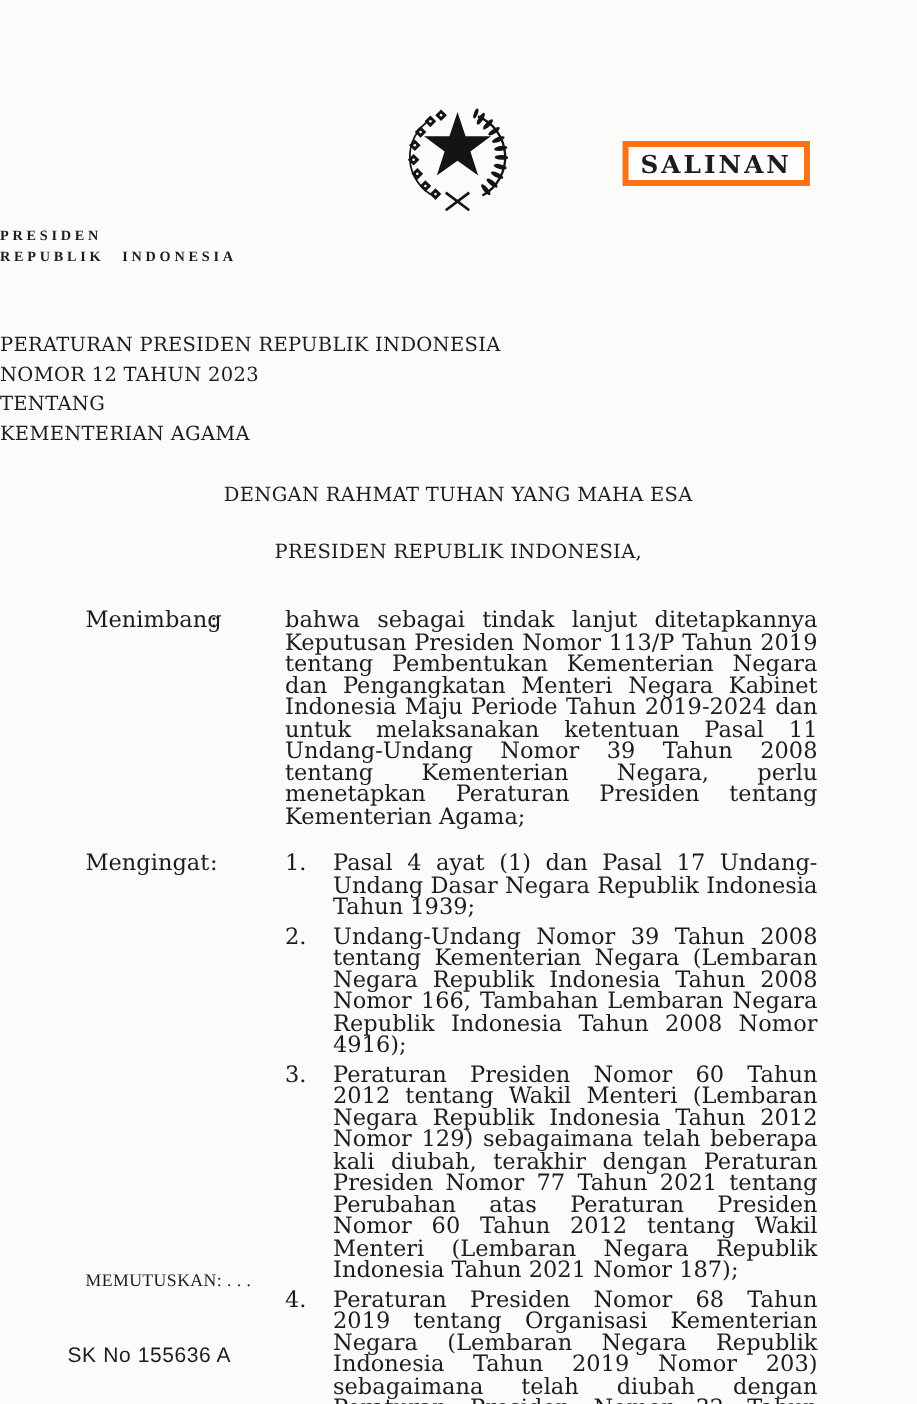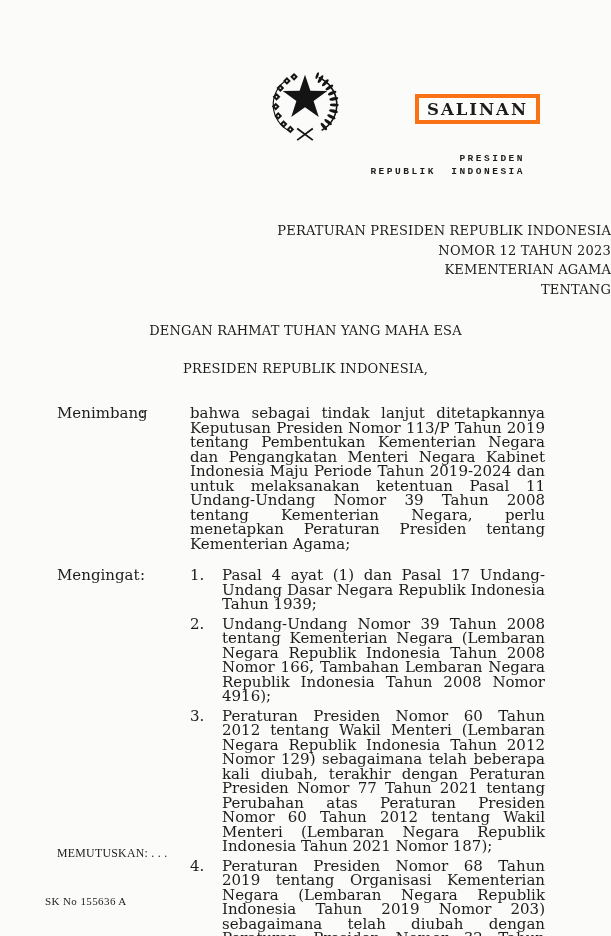--- a/index.html
+++ b/index.html
@@ -4,53 +4,53 @@
 <style>
   html,body { margin:0; padding:0; }
   .page {
     position:relative; width:611px; height:936px;
     background:#fbfbf9; color:#1c1c1c;
     font-family:"DejaVu Serif", serif;
     overflow:hidden;
   }
   
   .emblem { position:absolute; left:261px; top:58px; width:88px; height:90px; }
-  .letterhead { position:absolute; left:0; top:152px; width:525px; text-align:right;
-    font-family:Liberation Mono, monospace; font-weight:bold; }
+  .letterhead { position:absolute; left:0; top:152px; width:525px; text-align:left;
+    font-family:Liberation Serif, serif; font-weight:bold; }
   .letterhead .lh1 { font-size:9.5px; letter-spacing:2.5px; line-height:13px; }
   .letterhead .lh2 { font-size:9.5px; letter-spacing:2.5px; word-spacing:7px; line-height:14px; }
   
   .salinan-box {
     position:absolute; left:415px; top:94px; width:125px; height:30px;
     border:4px solid #f97316; box-sizing:border-box; background:#fdfdfc;
     display:flex; align-items:center; justify-content:center;
     font-weight:bold; font-size:16.5px; letter-spacing:2px;
   }
   
-  .title-block { position:absolute; left:0; top:221px; width:611px; text-align:right;
+  .title-block { position:absolute; left:0; top:221px; width:611px; text-align:left;
     font-size:13px; line-height:19.5px; letter-spacing:0.2px; }
   .invocation { position:absolute; left:0; top:323px; width:611px; text-align:center;
     font-size:13px; letter-spacing:0.2px; }
   .authority { position:absolute; left:0; top:361px; width:611px; text-align:center;
     font-size:13px; letter-spacing:0.2px; }
   
   .doc-body { position:absolute; left:57px; top:406px; width:488px;
     font-size:15px; line-height:14.5px; }
   .row { display:flex; align-items:flex-start; }
   .row-label { width:83px; flex:0 0 83px; }
   .row-colon { width:50px; flex:0 0 50px; }
   .row-content { width:355px; flex:0 0 355px; text-align:justify; }
   .mengingat-row { margin-top:17px; }
   .item { display:flex; align-items:flex-start; margin-bottom:5px; }
   .item-num { width:32px; flex:0 0 32px; }
   .item-text { width:323px; flex:0 0 323px; text-align:justify; }
   .memutuskan { position:absolute; left:57px; top:846px; width:488px;
     font-size:11.8px; letter-spacing:0.3px;font-family:Liberation Serif, serif; }
   .footer-sk { position:absolute; left:45px; top:895px;
-    font-family:Liberation Serif, serif; font-size:11px; letter-spacing:0.4px; }
+    font-family:Liberation Sans, sans-serif; font-size:14px; letter-spacing:0.4px; }
 </style>
 </head>
 <body>
 
 <div class="page">
 
   <svg class="emblem" viewBox="0 0 90 90" xmlns="http://www.w3.org/2000/svg">
     <g fill="#141414" stroke="none">
 
       <polygon points="45,16 50.5,32.5 67.8,32.6 53.8,42.9 59.1,59.4 45,49.3 30.9,59.4 36.2,42.9 22.2,32.6 39.5,32.5"></polygon>
@@ -101,22 +101,22 @@
     <div class="lh2">REPUBLIK INDONESIA</div>
   </div>
 
   <div class="salinan-box">
     <span>SALINAN</span>
   </div>
 
   <div class="title-block">
     <div>PERATURAN PRESIDEN REPUBLIK INDONESIA</div>
     <div>NOMOR 12 TAHUN 2023</div>
+    <div>TENTANG</div>
     <div>KEMENTERIAN AGAMA</div>
-    <div>TENTANG</div>
   </div>
 
   <div class="invocation">DENGAN RAHMAT TUHAN YANG MAHA ESA</div>
   <div class="authority">PRESIDEN REPUBLIK INDONESIA,</div>
 
   <div class="doc-body">
 
     <div class="row">
       <div class="row-label">Menimbang</div>
       <div class="row-colon">:</div>

